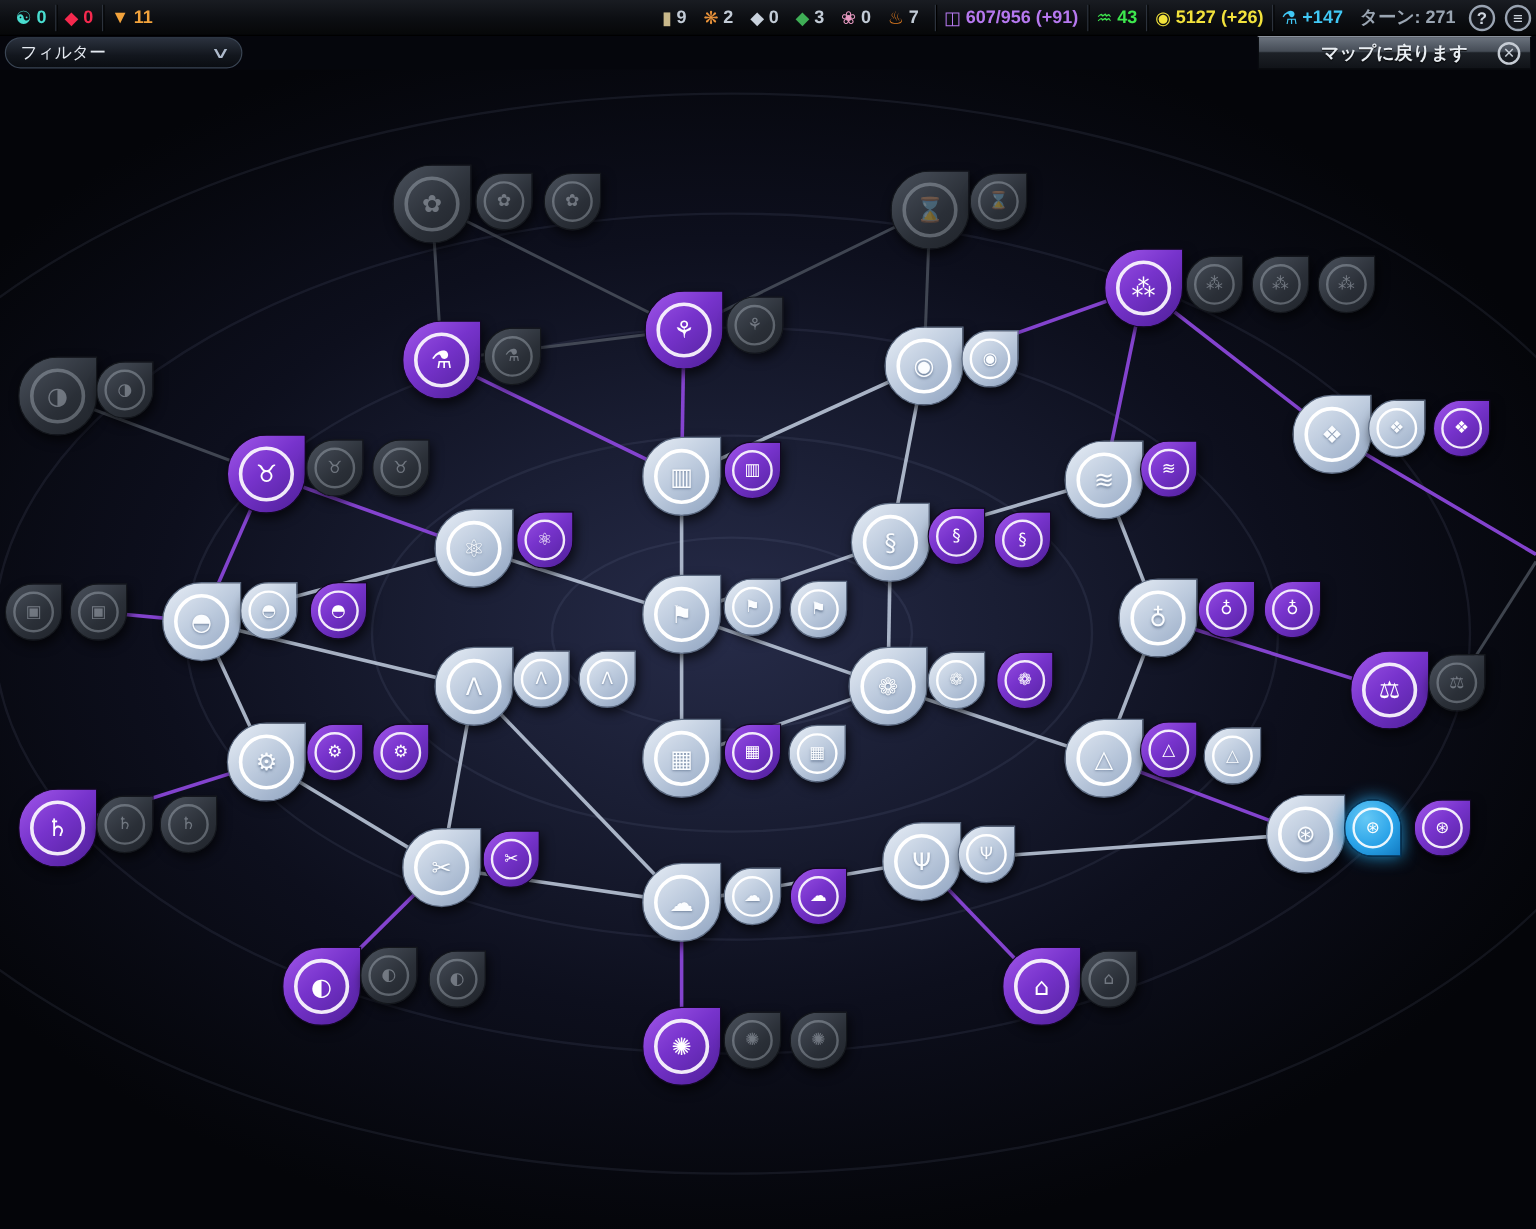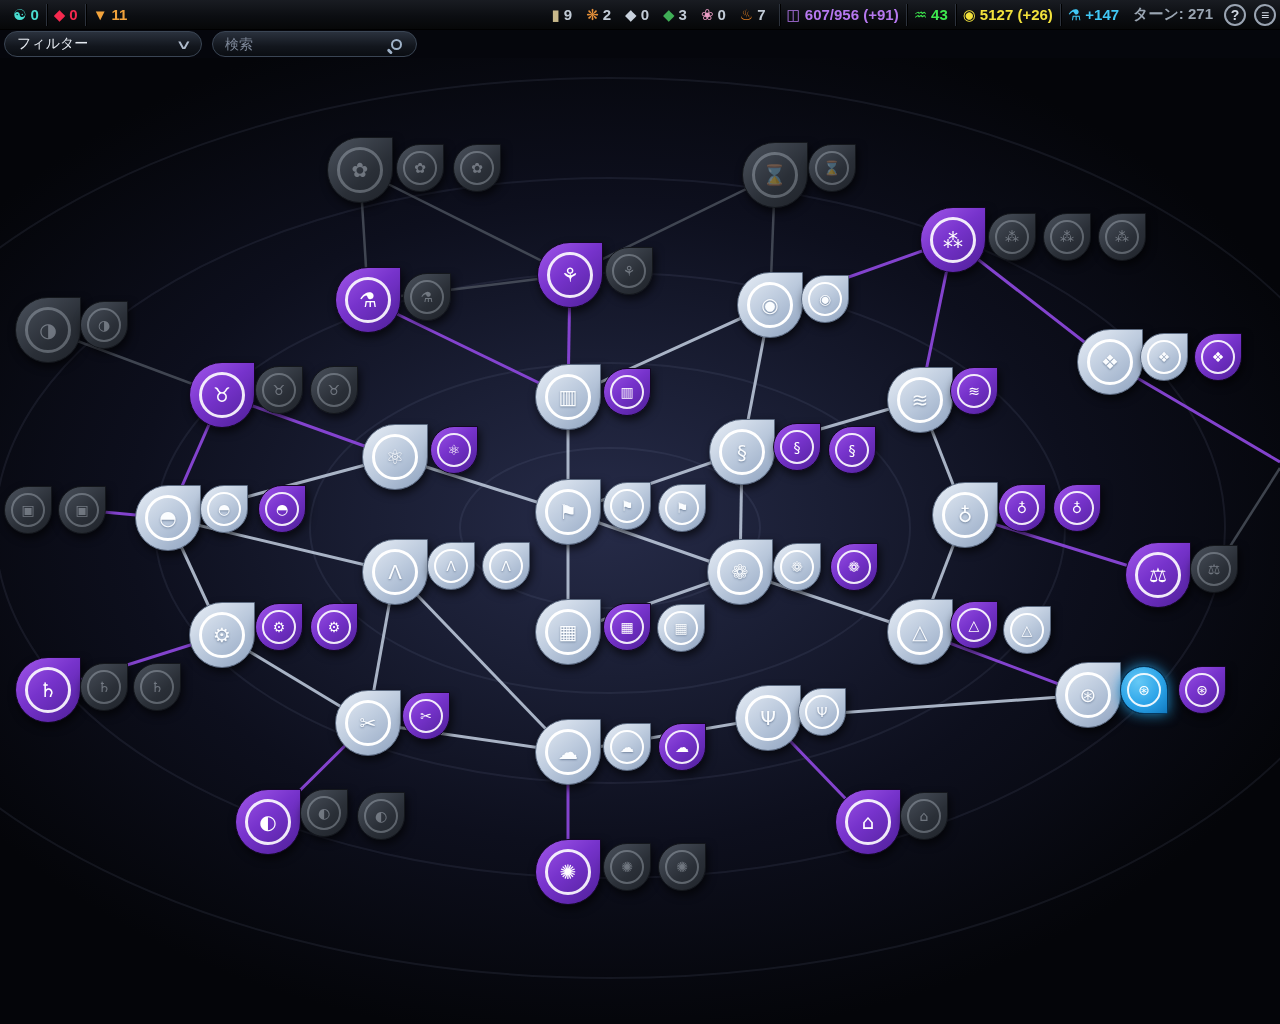--- a/index.html
+++ b/index.html
@@ -179,23 +179,23 @@
   <div class="stat c-dim">ターン: 271</div>
   <div class="round-btn">?</div>
   <div class="round-btn">≡</div>
 </div>
 
 <div id="toolbar">
   <div class="pill" id="filter-pill">
     <span>フィルター</span>
     <span class="chev">∨</span>
   </div>
-  <div class="pill" id="search-pill">
-    <input type="text" placeholder="検索" style="">
-    <span class="mag"></span>
+  <div id="return-bar">
+    <span class="lbl">マップに戻ります</span>
+    <span class="x">✕</span>
   </div>
 </div>
 
 <div id="web">
   <svg id="edges" width="1280" height="966">
     <ellipse class="ring-bg" cx="610" cy="470" rx="150" ry="80"></ellipse>
     <ellipse class="ring-bg" cx="610" cy="470" rx="300" ry="165"></ellipse>
     <ellipse class="ring-bg" cx="610" cy="470" rx="455" ry="255"></ellipse>
     <ellipse class="ring-bg" cx="610" cy="470" rx="615" ry="350"></ellipse>
     <ellipse class="ring-bg" cx="610" cy="470" rx="780" ry="450"></ellipse>

